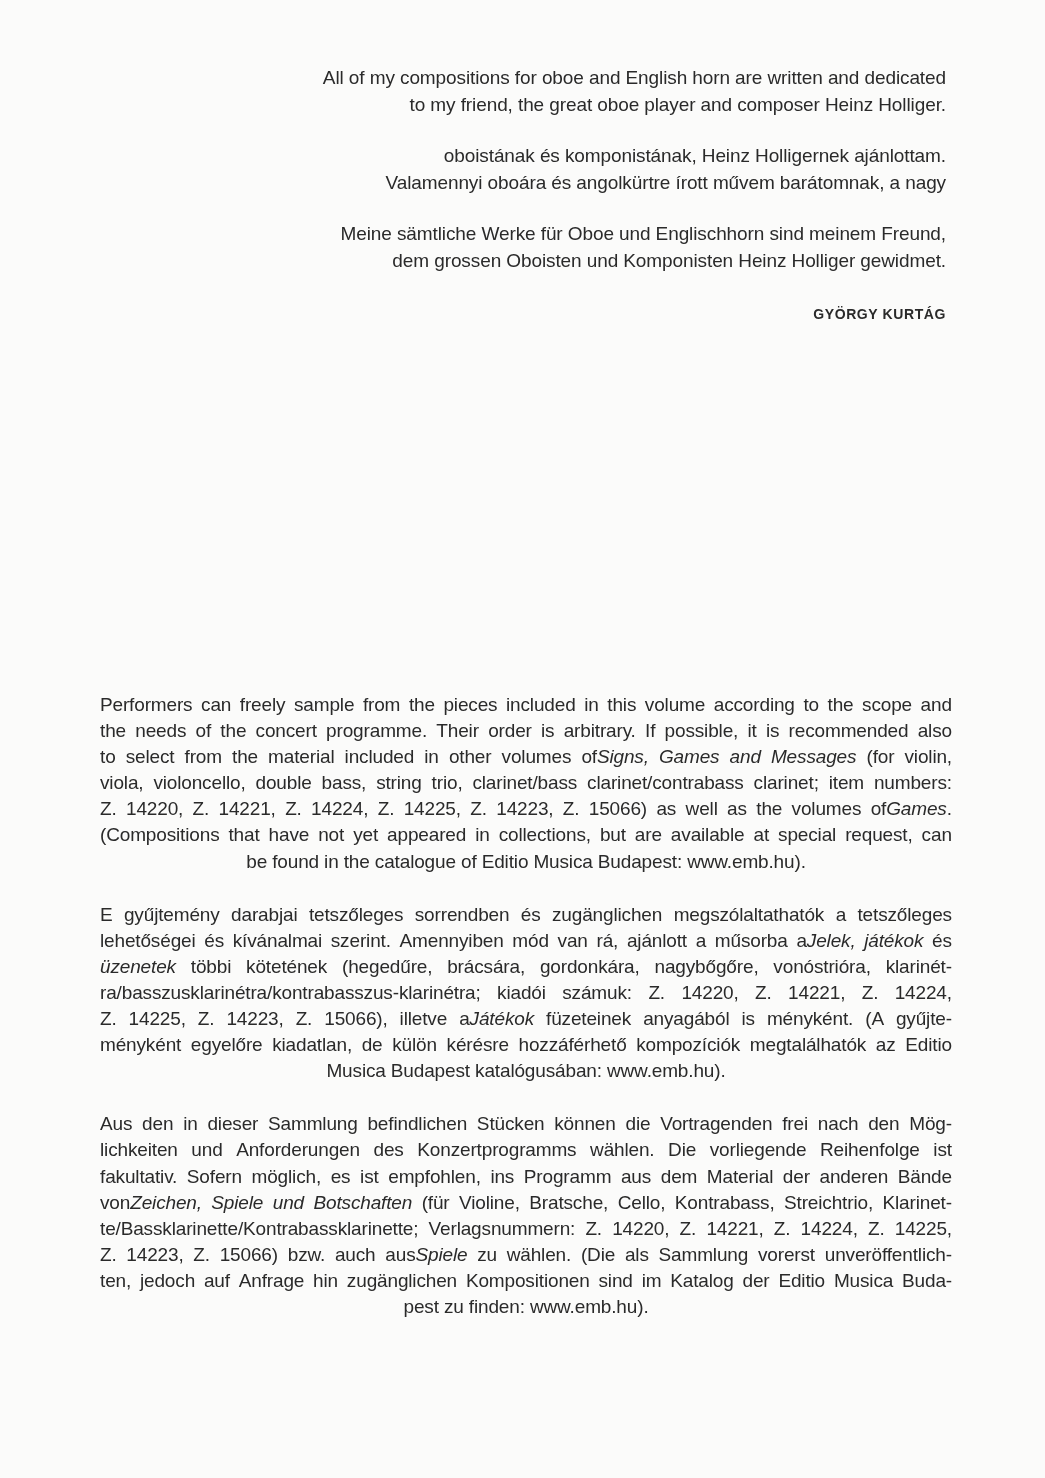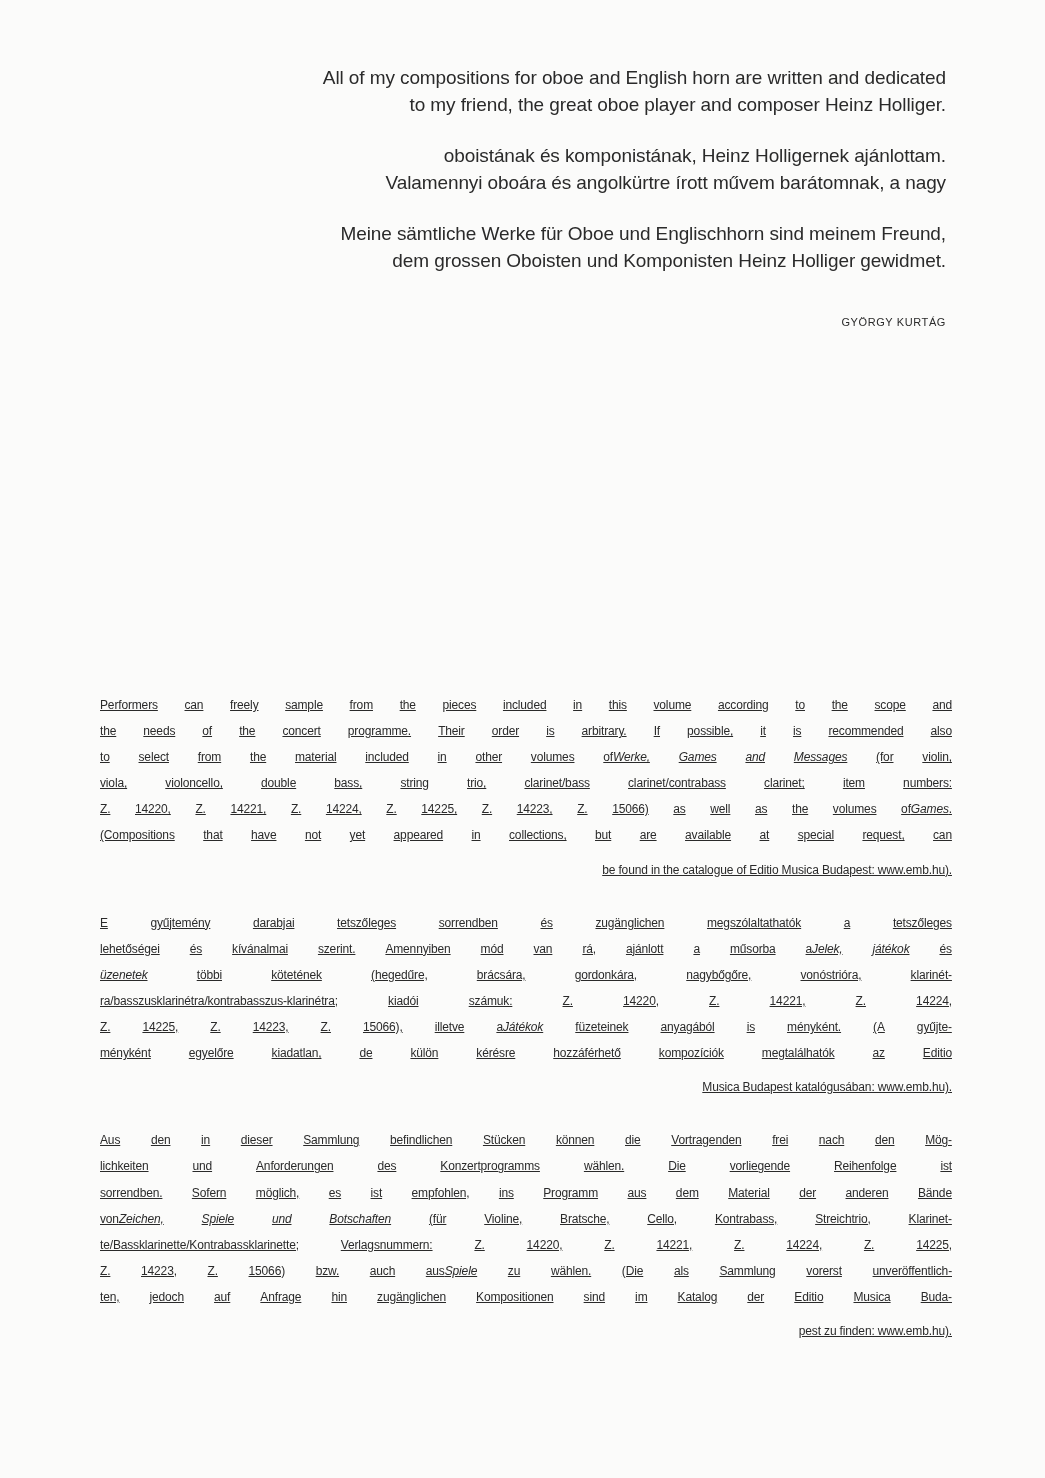--- a/index.html
+++ b/index.html
@@ -30,46 +30,45 @@
     .ded-block {
       margin: 0 0 24px 0;
     }
     .ded-line {
       font-size: 19px;
       line-height: 27px;
       white-space: nowrap;
       letter-spacing: -0.1px;
     }
     .signature {
-      font-size: 11px;
+      font-size: 14px;
       letter-spacing: 0.6px;
-      margin-top: 36px;
+      margin-top: 28px;
       line-height: 24px;
+      font-weight: bold;
     }
     .notes {
       position: absolute;
       left: 100px;
       top: 692px;
       width: 852px;
     }
     .para {
       margin: 0 0 27px 0;
     }
     .line {
-      font-size: 12px;
+      font-size: 19px;
       line-height: 26.1px;
       white-space: nowrap;
       display: flex;
       justify-content: space-between;
       letter-spacing: -0.15px;
-      text-decoration: underline;
     }
     .line.last {
-      justify-content: flex-end;
-      margin-top: 8px;
+      justify-content: center;
     }
     .line span.w {
       white-space: pre;
     }
     .it {
       font-style: italic;
     }
   </style>
 </head>
 <body>
@@ -133,21 +132,21 @@
         <div class="line">
           <span class="w"><span>to</span></span>
           <span class="w"><span>select</span></span>
           <span class="w"><span>from</span></span>
           <span class="w"><span>the</span></span>
           <span class="w"><span>material</span></span>
           <span class="w"><span>included</span></span>
           <span class="w"><span>in</span></span>
           <span class="w"><span>other</span></span>
           <span class="w"><span>volumes</span></span>
-          <span class="w"><span>of</span><span class="it">Werke,</span></span>
+          <span class="w"><span>of</span><span class="it">Signs,</span></span>
           <span class="w"><span class="it">Games</span></span>
           <span class="w"><span class="it">and</span></span>
           <span class="w"><span class="it">Messages</span></span>
           <span class="w"><span>(for</span></span>
           <span class="w"><span>violin,</span></span>
         </div>
         <div class="line">
           <span class="w"><span>viola,</span></span>
           <span class="w"><span>violoncello,</span></span>
           <span class="w"><span>double</span></span>
@@ -308,21 +307,21 @@
           <span class="w"><span>Anforderungen</span></span>
           <span class="w"><span>des</span></span>
           <span class="w"><span>Konzertprogramms</span></span>
           <span class="w"><span>wählen.</span></span>
           <span class="w"><span>Die</span></span>
           <span class="w"><span>vorliegende</span></span>
           <span class="w"><span>Reihenfolge</span></span>
           <span class="w"><span>ist</span></span>
         </div>
         <div class="line">
-          <span class="w"><span>sorrendben.</span></span>
+          <span class="w"><span>fakultativ.</span></span>
           <span class="w"><span>Sofern</span></span>
           <span class="w"><span>möglich,</span></span>
           <span class="w"><span>es</span></span>
           <span class="w"><span>ist</span></span>
           <span class="w"><span>empfohlen,</span></span>
           <span class="w"><span>ins</span></span>
           <span class="w"><span>Programm</span></span>
           <span class="w"><span>aus</span></span>
           <span class="w"><span>dem</span></span>
           <span class="w"><span>Material</span></span>

